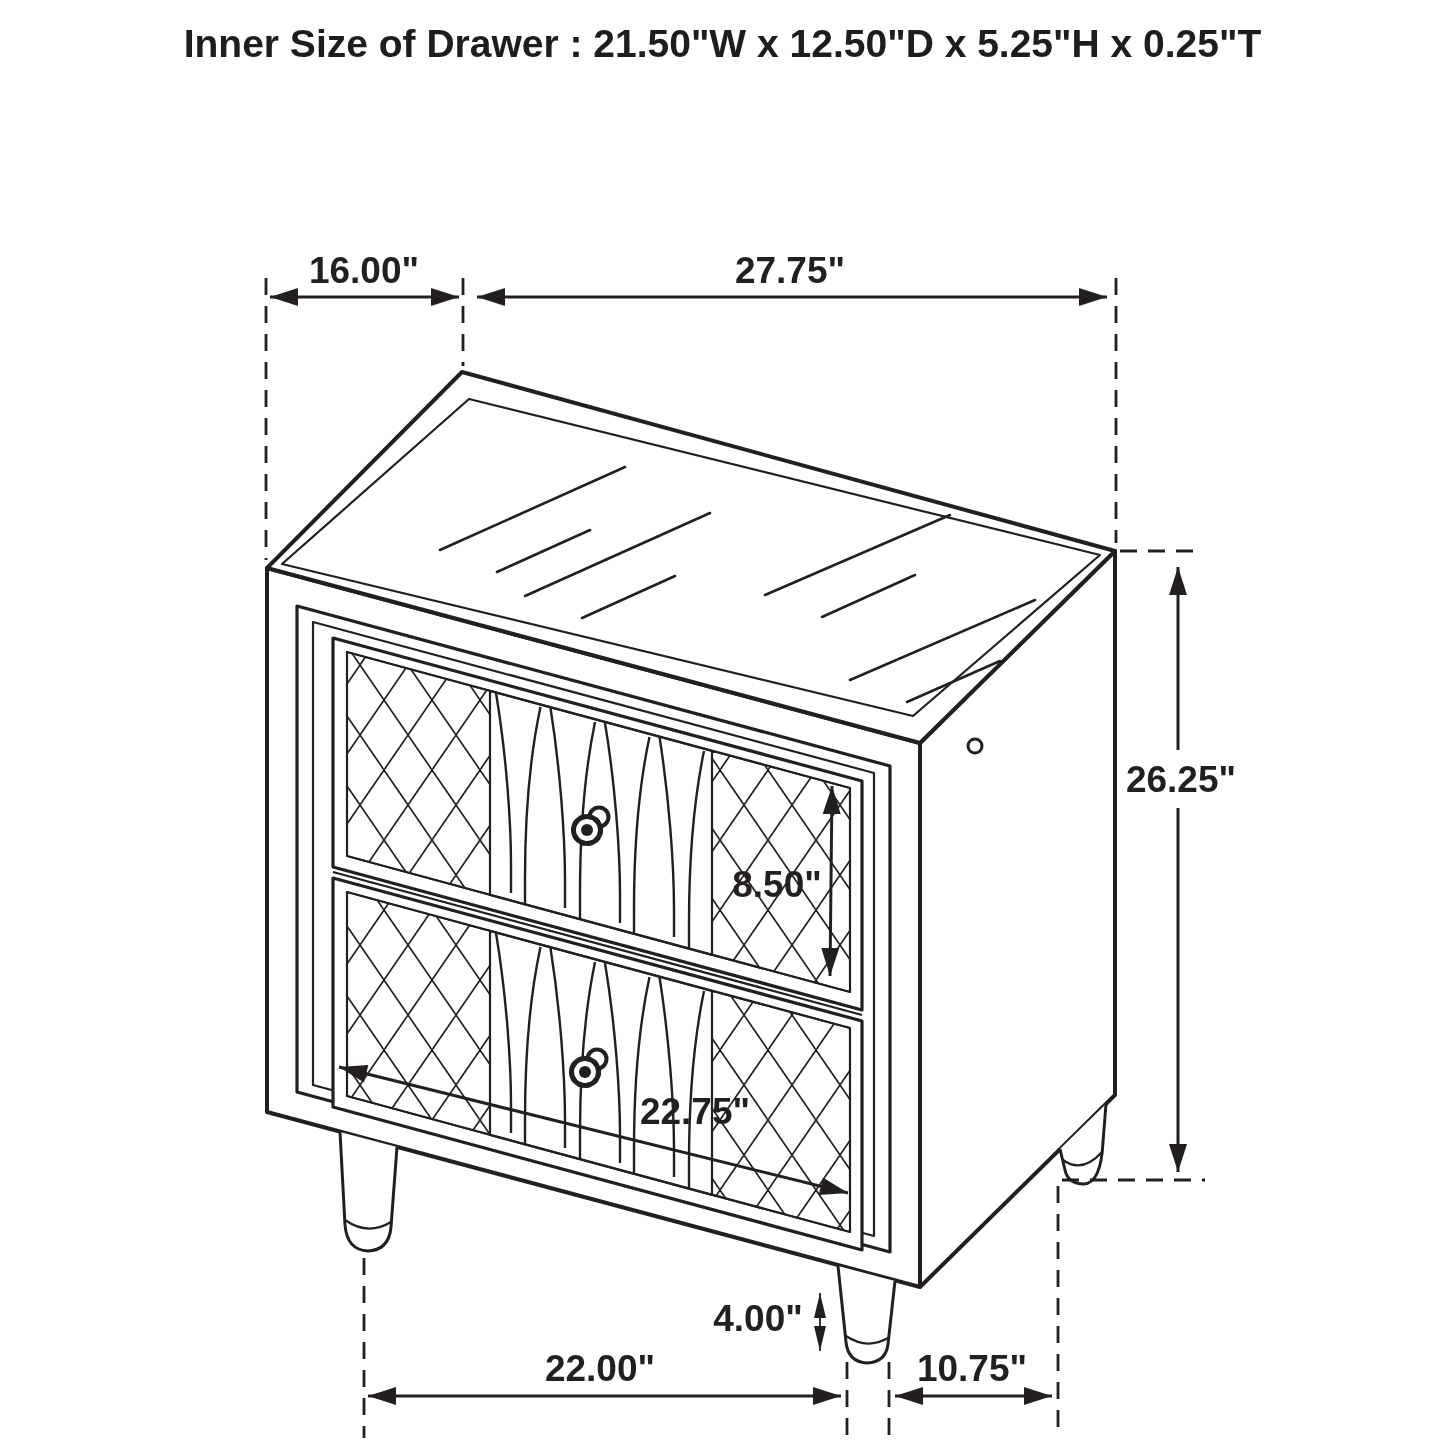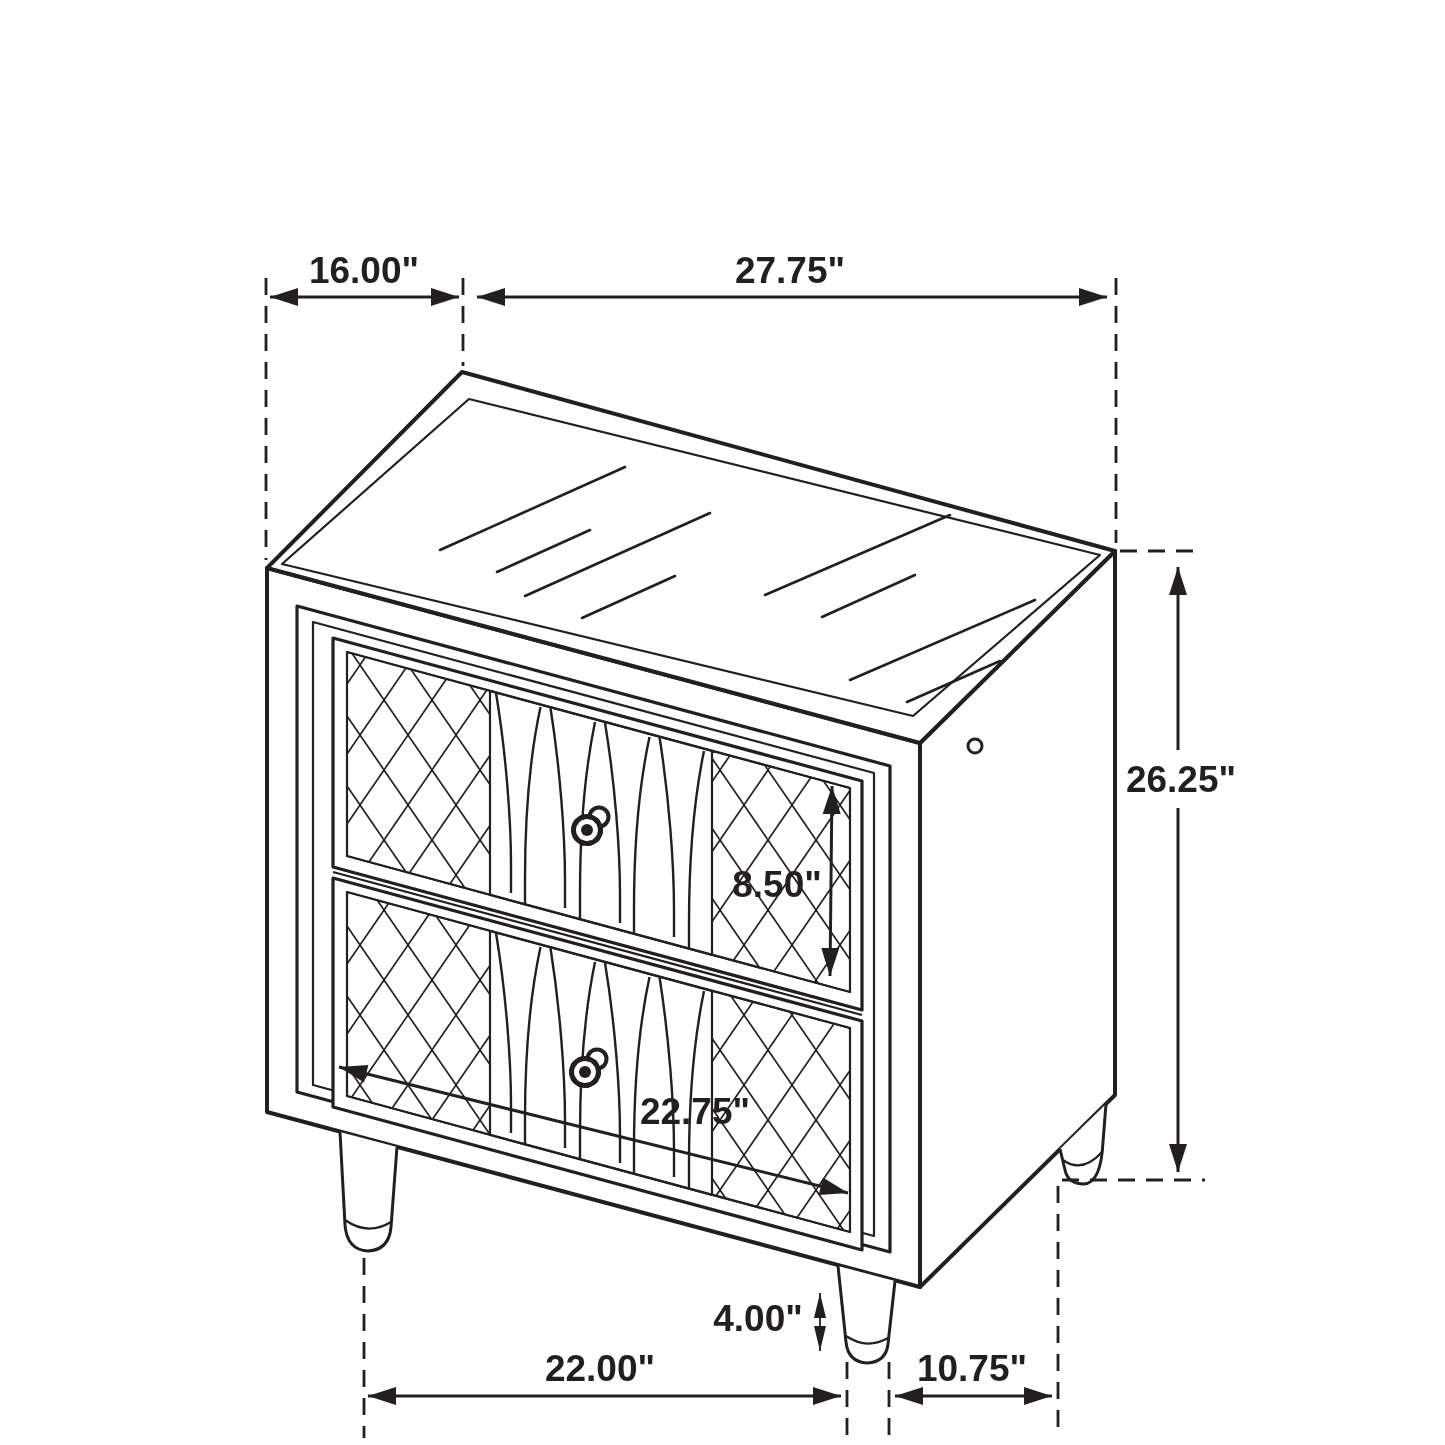--- a/index.html
+++ b/index.html
@@ -18,20 +18,21 @@
   .dimline{stroke:#231f20;stroke-width:3;fill:none;}
   .dimline-thin{stroke:#231f20;stroke-width:1.8;fill:none;}
   .ext{stroke:#231f20;stroke-width:2.8;fill:none;stroke-dasharray:17 11;}
   .dim-label{font-family:"Liberation Sans",sans-serif;font-size:37px;font-weight:700;
              fill:#231f20;text-anchor:middle;}
 </style>
 </head>
 <body>
 
 <div id="stage">
+  <div id="title">Inner Size of Drawer : 21.50"W x 12.50"D x 5.25"H x 0.25"T</div>
 
   <svg width="1445" height="1445" viewBox="0 0 1445 1445">
     <defs>
       <pattern id="lat" width="48" height="70" patternUnits="userSpaceOnUse">
         <path d="M0,70 L48,0" stroke="#231f20" stroke-width="1.7" fill="none"></path>
         <path d="M0,0 L48,70" stroke="#231f20" stroke-width="1.7" fill="none"></path>
         <path d="M-24,70 L24,0 M24,140 L72,70" stroke="#231f20" stroke-width="0" fill="none"></path>
       </pattern>
       <marker id="ah" markerUnits="userSpaceOnUse" markerWidth="32" markerHeight="22" refX="29" refY="10" orient="auto-start-reverse">
         <path d="M1,1 L29,10 L1,19 Z" fill="#231f20"></path>

